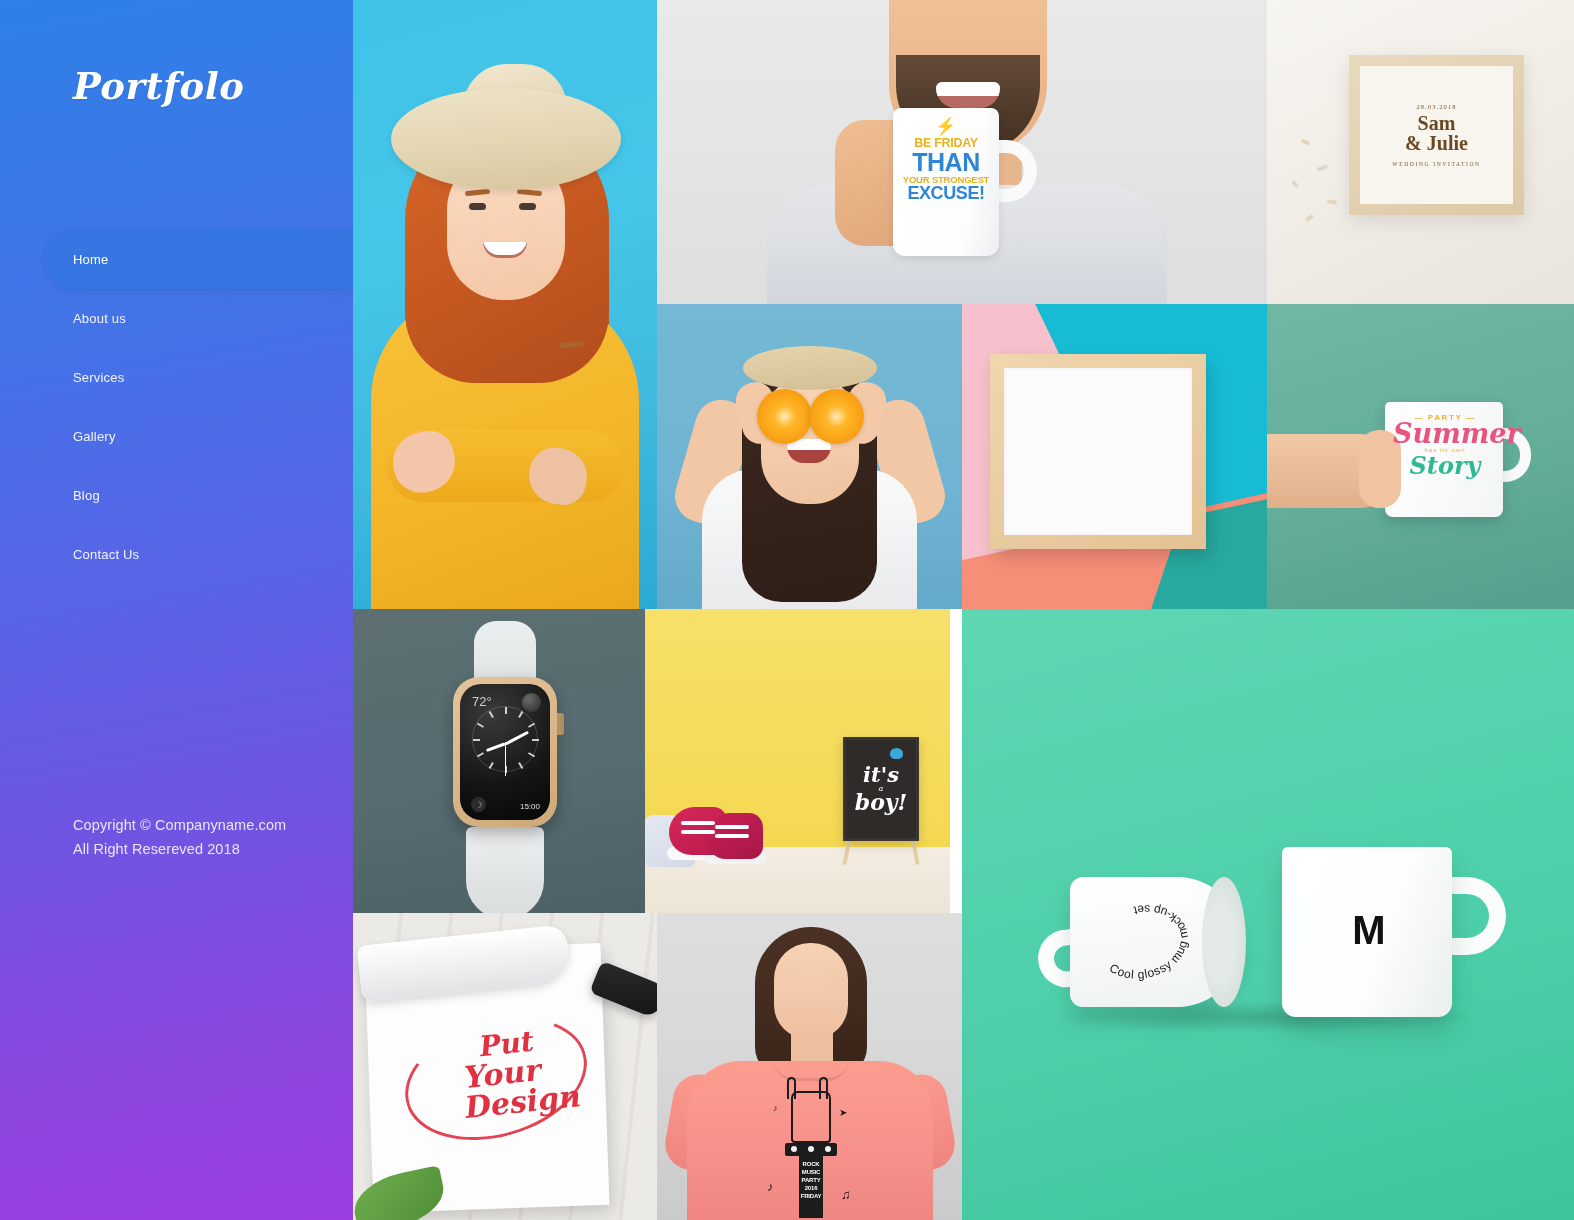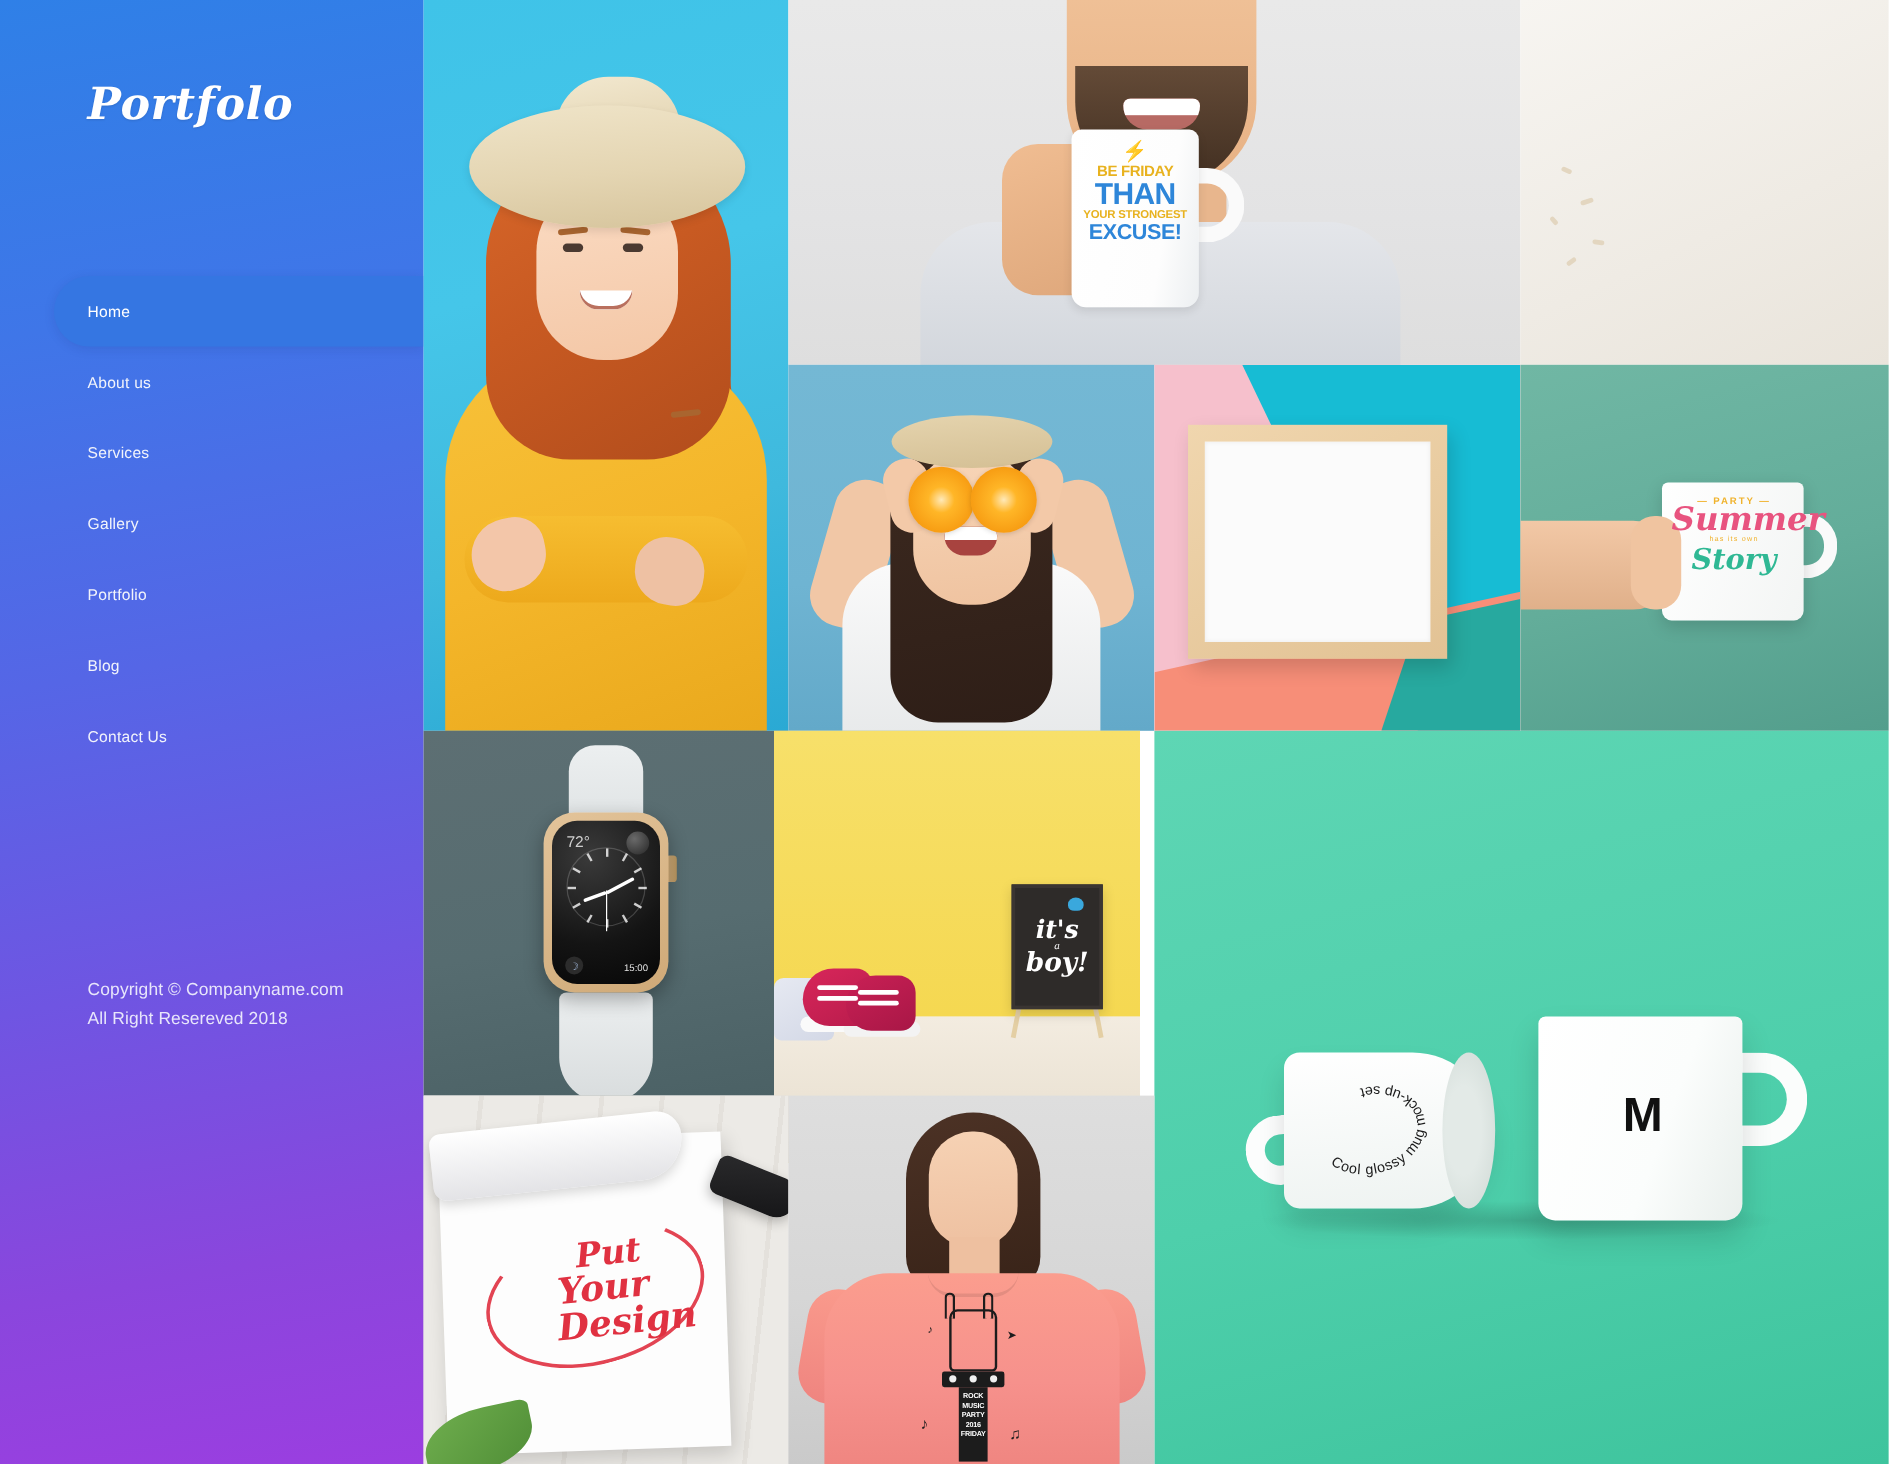--- a/index.html
+++ b/index.html
@@ -383,23 +383,20 @@
       <div class="nav-item">
         <span>About us</span>
       </div>
       <div class="nav-item">
         <span>Services</span>
       </div>
       <div class="nav-item">
         <span>Gallery</span>
       </div>
       <div class="nav-item">
-        <span>Portfolio</span>
-      </div>
-      <div class="nav-item">
         <span>Blog</span>
       </div>
       <div class="nav-item">
         <span>Contact Us</span>
       </div>
     </nav>
 
     <div class="footer">
       <div>Copyright © Companyname.com</div>
       <div>All Right Resereved 2018</div>
@@ -448,20 +445,30 @@
         <span class="mug-l4">EXCUSE!</span>
       </div>
     </div>
 
     <div class="cell c-wedding">
       <div class="wd-confetti" style="left:34px;top:140px;width:9px;height:4px;transform:rotate(24deg);"></div>
       <div class="wd-confetti" style="left:50px;top:166px;width:11px;height:4px;transform:rotate(-18deg);"></div>
       <div class="wd-confetti" style="left:24px;top:182px;width:8px;height:4px;transform:rotate(48deg);"></div>
       <div class="wd-confetti" style="left:60px;top:200px;width:10px;height:4px;transform:rotate(8deg);"></div>
       <div class="wd-confetti" style="left:38px;top:216px;width:9px;height:4px;transform:rotate(-36deg);"></div>
+      <div class="wd-frame">
+        <div class="wd-card">
+          <div class="wd-date">28.03.2018</div>
+          <div class="wd-names">
+            <div>Sam</div>
+            <div>&amp; Julie</div>
+          </div>
+          <div class="wd-sub">WEDDING INVITATION</div>
+        </div>
+      </div>
     </div>
 
     <div class="cell c-orange">
       <div class="or-armL"></div>
       <div class="or-armR"></div>
       <div class="or-shirt"></div>
       <div class="or-hair"></div>
       <div class="or-face"></div>
       <div class="or-mouth">
         <div class="or-teeth2"></div>

